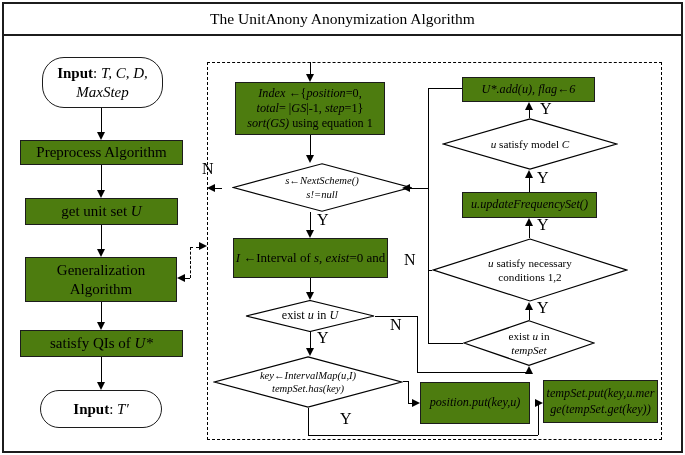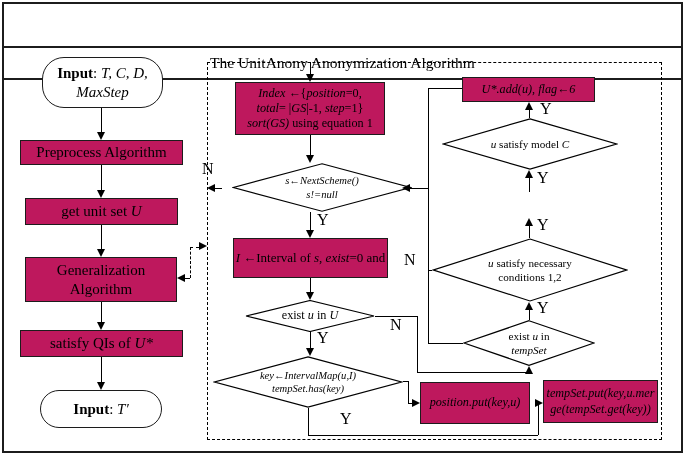--- a/index.html
+++ b/index.html
@@ -1,22 +1,22 @@
 <!DOCTYPE html>
 <html><head>
 <meta charset="utf-8">
 <style>
   html,body{margin:0;padding:0;background:#fff;}
   #root{position:relative;width:685px;height:455px;background:#fff;overflow:hidden;
         font-family:"Liberation Serif","DejaVu Serif",serif;color:#000;}
   #frame{position:absolute;left:2px;top:2px;width:677px;height:447px;border:2px solid #1c1c1c;}
   #titlebar{position:absolute;left:2px;top:2px;width:677px;height:30px;border:2px solid #1c1c1c;
-            display:flex;align-items:center;justify-content:center;font-size:15.5px;margin-top:44px;}
+            display:flex;align-items:center;justify-content:center;font-size:15.5px;}
   .node{position:absolute;box-sizing:border-box;}
-  .rect{border:1.3px solid #1c1c1c;background:#be185d;}
+  .rect{border:1.3px solid #1c1c1c;background:#4d7c0f;}
   .stadium{border:1.3px solid #1c1c1c;background:#fff;}
   .txt{position:absolute;inset:0;display:flex;flex-direction:column;align-items:center;
        justify-content:center;text-align:center;line-height:1.25;}
   .diamond svg{position:absolute;left:0;top:0;width:100%;height:100%;}
   .it{font-style:italic;}
   .bd{font-weight:bold;}
   .ln{position:absolute;background:#000;}
   .dashed-h{position:absolute;border-top:1.2px dashed #000;height:0;}
   .dashed-v{position:absolute;border-left:1.2px dashed #000;width:0;}
   #modbox{position:absolute;border:1.2px dashed #000;background:transparent;}
@@ -162,20 +162,25 @@
   <div class="node diamond f11" style="left:432px;top:238px;width:196px;height:64px;">
     <svg viewBox="0 0 100 50" preserveAspectRatio="none">
         <polygon points="50,0.8 99.2,25 50,49.2 0.8,25" fill="#fff" stroke="#000" stroke-width="1.2" vector-effect="non-scaling-stroke"></polygon>
       </svg>
     <div class="txt">
         <div><span class="it">u</span><span> satisfy necessary</span></div>
         <div><span>conditions 1,2</span></div>
       </div>
   </div>
 
+  <div class="node rect f12" style="left:462px;top:192px;width:135px;height:26px;">
+    <div class="txt">
+        <div><span class="it">u.updateFrequencySet()</span></div>
+      </div>
+  </div>
 
   <div class="node diamond f11" style="left:442px;top:118px;width:176px;height:52px;">
     <svg viewBox="0 0 100 50" preserveAspectRatio="none">
         <polygon points="50,0.8 99.2,25 50,49.2 0.8,25" fill="#fff" stroke="#000" stroke-width="1.2" vector-effect="non-scaling-stroke"></polygon>
       </svg>
     <div class="txt">
         <div><span class="it">u</span><span> satisfy model </span><span class="it">C</span></div>
       </div>
   </div>
 

